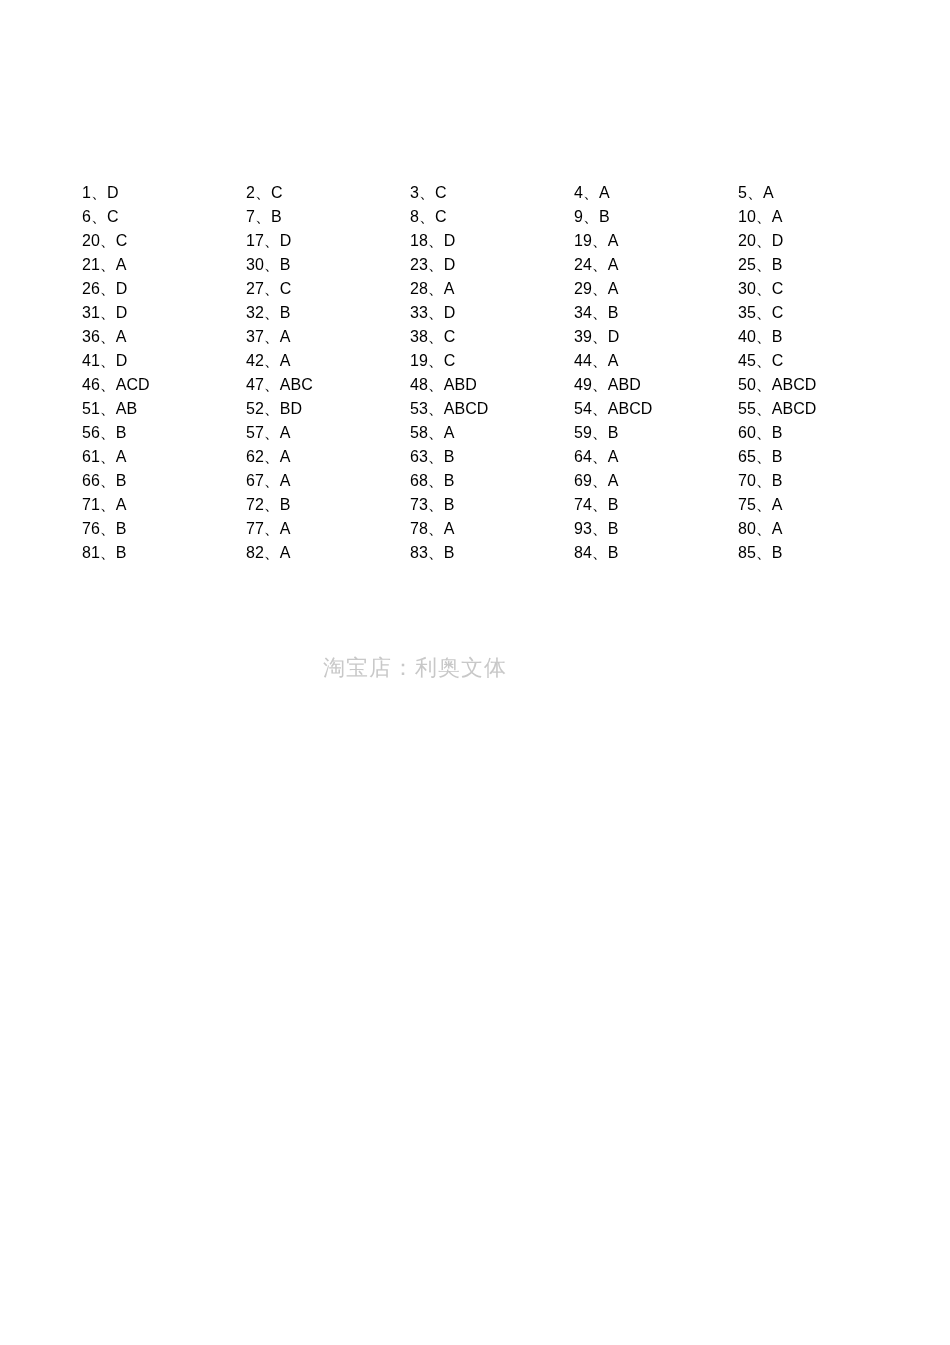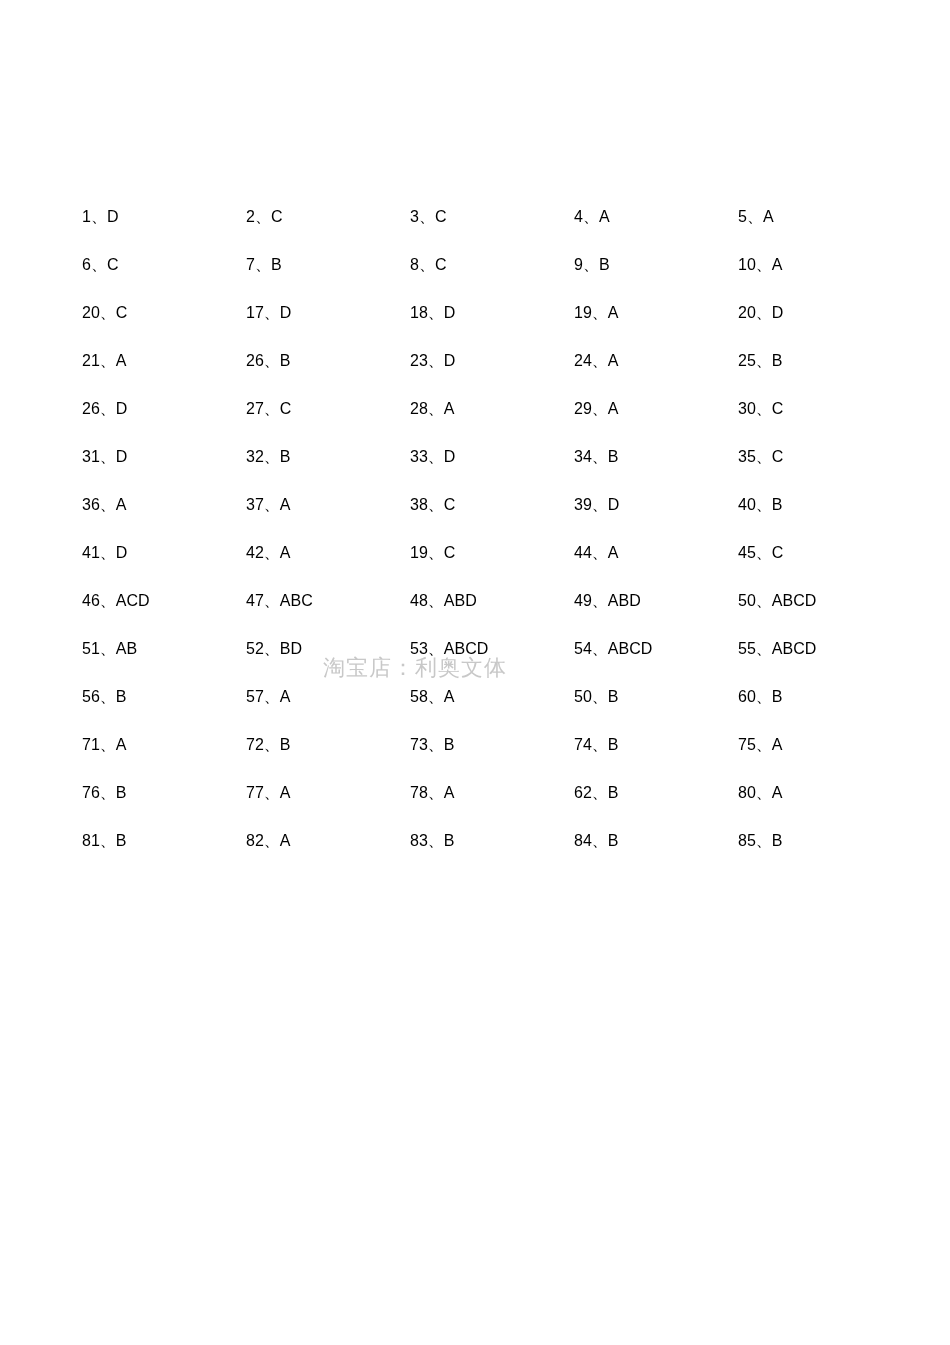--- a/index.html
+++ b/index.html
@@ -1,19 +1,19 @@
 <!DOCTYPE html>
 <html><head>
 <meta charset="utf-8">
 <style>
   html, body { margin: 0; padding: 0; background: #ffffff; }
   body { width: 950px; height: 1345px; position: relative; overflow: hidden;
          font-family: "Liberation Sans", "DejaVu Sans", sans-serif; color: #000; }
   .answer-grid { position: absolute; left: 82px; top: 181px; width: 820px; }
-  .answer-row { display: flex; height: 24px; align-items: center; margin-top: 24px; }
+  .answer-row { display: flex; height: 24px; align-items: center; }
   .answer-cell { width: 164.8px; font-size: 16px; line-height: 24px; white-space: nowrap; }
   .watermark { position: absolute; left: 0; width: 830px; top: 653px; text-align: center;
                font-family: "DejaVu Serif", "Liberation Serif", serif; font-size: 22px;
                color: #c8c8c8; letter-spacing: 1px; }
 </style>
 </head>
 <body>
 
 <div class="answer-grid">
   <div class="answer-row">
@@ -32,21 +32,21 @@
   </div>
   <div class="answer-row">
     <span class="answer-cell">20、C</span>
     <span class="answer-cell">17、D</span>
     <span class="answer-cell">18、D</span>
     <span class="answer-cell">19、A</span>
     <span class="answer-cell">20、D</span>
   </div>
   <div class="answer-row">
     <span class="answer-cell">21、A</span>
-    <span class="answer-cell">26、B</span>
+    <span class="answer-cell">30、B</span>
     <span class="answer-cell">23、D</span>
     <span class="answer-cell">24、A</span>
     <span class="answer-cell">25、B</span>
   </div>
   <div class="answer-row">
     <span class="answer-cell">26、D</span>
     <span class="answer-cell">27、C</span>
     <span class="answer-cell">28、A</span>
     <span class="answer-cell">29、A</span>
     <span class="answer-cell">30、C</span>
@@ -83,35 +83,49 @@
     <span class="answer-cell">51、AB</span>
     <span class="answer-cell">52、BD</span>
     <span class="answer-cell">53、ABCD</span>
     <span class="answer-cell">54、ABCD</span>
     <span class="answer-cell">55、ABCD</span>
   </div>
   <div class="answer-row">
     <span class="answer-cell">56、B</span>
     <span class="answer-cell">57、A</span>
     <span class="answer-cell">58、A</span>
-    <span class="answer-cell">50、B</span>
+    <span class="answer-cell">59、B</span>
     <span class="answer-cell">60、B</span>
+  </div>
+  <div class="answer-row">
+    <span class="answer-cell">61、A</span>
+    <span class="answer-cell">62、A</span>
+    <span class="answer-cell">63、B</span>
+    <span class="answer-cell">64、A</span>
+    <span class="answer-cell">65、B</span>
+  </div>
+  <div class="answer-row">
+    <span class="answer-cell">66、B</span>
+    <span class="answer-cell">67、A</span>
+    <span class="answer-cell">68、B</span>
+    <span class="answer-cell">69、A</span>
+    <span class="answer-cell">70、B</span>
   </div>
   <div class="answer-row">
     <span class="answer-cell">71、A</span>
     <span class="answer-cell">72、B</span>
     <span class="answer-cell">73、B</span>
     <span class="answer-cell">74、B</span>
     <span class="answer-cell">75、A</span>
   </div>
   <div class="answer-row">
     <span class="answer-cell">76、B</span>
     <span class="answer-cell">77、A</span>
     <span class="answer-cell">78、A</span>
-    <span class="answer-cell">62、B</span>
+    <span class="answer-cell">93、B</span>
     <span class="answer-cell">80、A</span>
   </div>
   <div class="answer-row">
     <span class="answer-cell">81、B</span>
     <span class="answer-cell">82、A</span>
     <span class="answer-cell">83、B</span>
     <span class="answer-cell">84、B</span>
     <span class="answer-cell">85、B</span>
   </div>
 </div>

